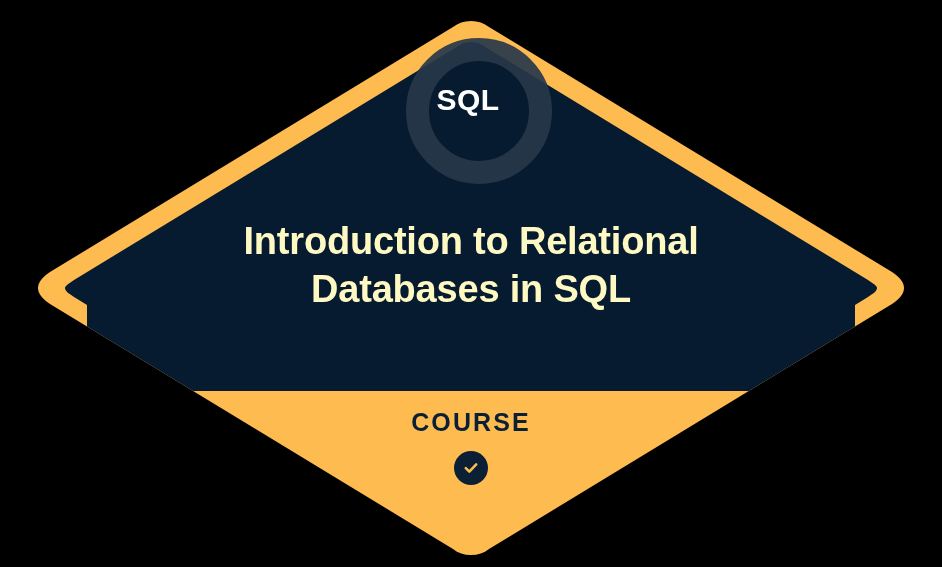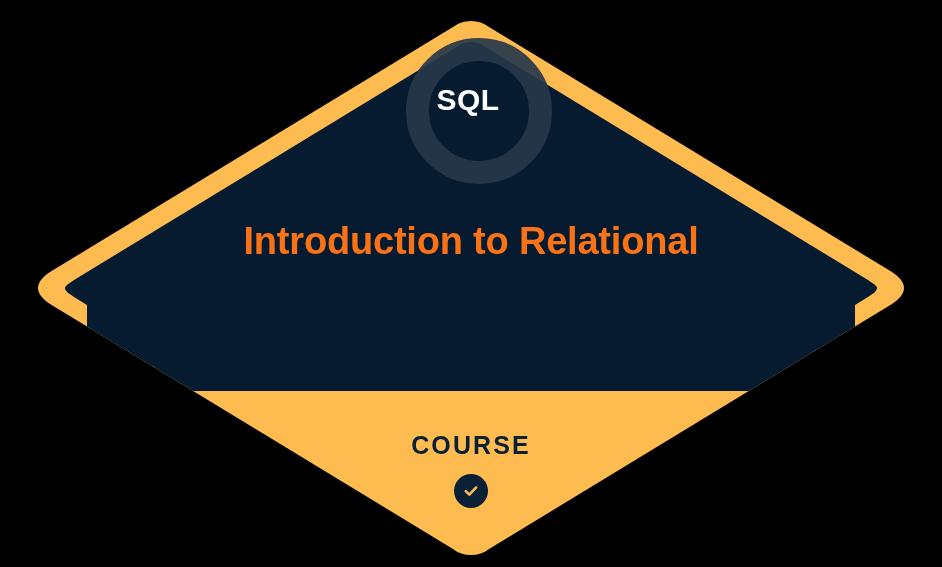--- a/index.html
+++ b/index.html
@@ -72,21 +72,21 @@
     font-family: "Liberation Sans", sans-serif;
   }
 
   
   .course-title {
     position: absolute;
     left: 121px;
     top: 218px;
     width: 700px;
     text-align: center;
-    color: #f97316;
+    color: #fef9c3;
     font-size: 38px;
     font-weight: 700;
     line-height: 1.25;
     letter-spacing: -0.2px;
     font-family: "Liberation Sans", sans-serif;
   }
 
   
   .footer-block {
     position: absolute;
@@ -95,21 +95,20 @@
     width: 400px;
     text-align: center;
   }
   .footer-line {
     color: #0b1f35;
     font-size: 25px;
     font-weight: 700;
     letter-spacing: 2.1px;
     line-height: 1.42;
     font-family: "Liberation Sans", sans-serif;
-    margin-top: 23px;
   }
   .check-wrap {
     margin-top: 10px;
     display: flex;
     justify-content: center;
     align-items: center;
   }
   .check-circle {
     width: 34px;
     height: 34px;
@@ -179,20 +178,21 @@
 
   <div class="overlay">
 
     <div class="sql-emblem">
       <div class="sql-ring"></div>
       <span class="sql-label">SQL</span>
     </div>
 
     <div class="course-title">
       <div>Introduction to Relational</div>
+      <div>Databases in SQL</div>
     </div>
 
     <div class="footer-block">
       <div class="footer-line">COURSE</div>
       <div class="check-wrap">
         <div class="check-circle">
           <svg width="20" height="20" viewBox="0 0 20 20" aria-hidden="true">
             <path d="M4.8 10.2 L8.3 13.7 L15.2 6.4" fill="none" stroke="#febc50" stroke-width="2.6" stroke-linecap="round" stroke-linejoin="round"></path>
           </svg>
         </div>

